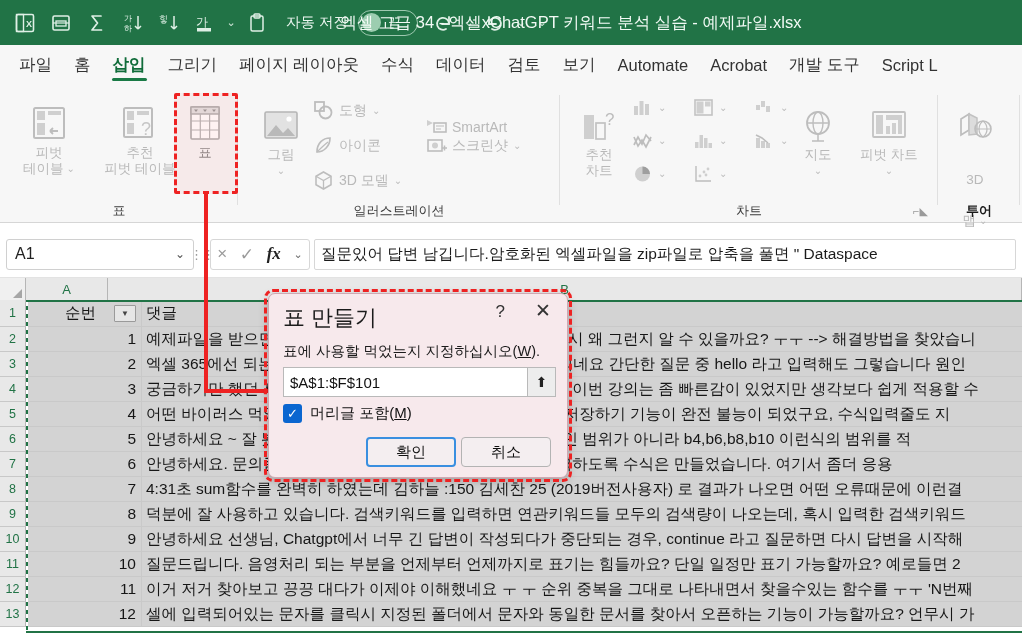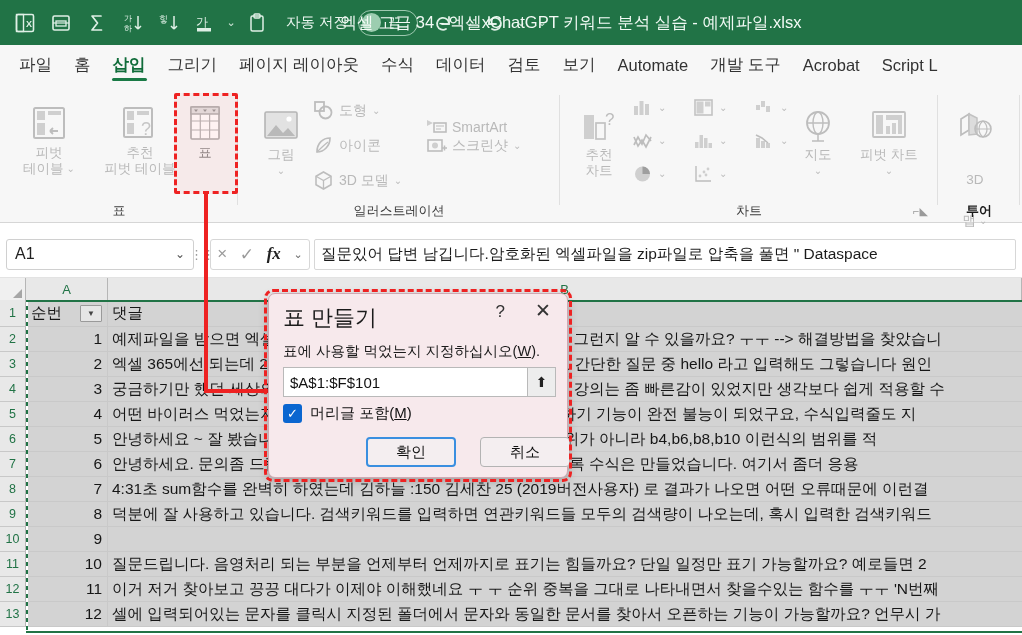--- a/index.html
+++ b/index.html
@@ -144,21 +144,21 @@
   .rowhdrcol { position: absolute; left: 0; top: 22px; width: 26px; }
   .rh {
     width: 26px; border-bottom: 1px solid #c8c8c8; border-right: 1px solid #b6b6b6;
     background: #e8e8e8; display: flex; align-items: center; justify-content: center;
     font-size: 12.5px; color: #217346;
   }
   .cells { position: absolute; left: 26px; top: 22px; right: 0; }
   .row { display: flex; border-bottom: 1px solid #c9c9c9; background: #d3d3d3; }
   .cellA {
     width: 82px; border-right: 1px solid #c9c9c9; display: flex; align-items: center;
-    font-size: 15.5px; color: #161616; padding: 0 5px;
+    font-size: 15.5px; color: #161616; padding: 0 5px; margin-left: 34px;
   }
   .cellA.num { justify-content: flex-end; }
   .cellB {
     flex: 1; display: flex; align-items: center; font-size: 15.5px; color: #161616;
     padding: 0 4px; white-space: nowrap; overflow: hidden;
   }
   .hdrfilter {
     margin-left: auto; width: 22px; height: 17px; border: 1px solid #9a9a9a;
     background: #e6e6e6; display: flex; align-items: center; justify-content: center;
     font-size: 8px; color: #444; border-radius: 1px;
@@ -203,21 +203,21 @@
     width: 19px; height: 19px; background: #0a66d0; border-radius: 3px;
     display: flex; align-items: center; justify-content: center; color: #fff; font-size: 13px;
   }
   .dlg-chk .ctxt { font-size: 15px; color: #111; }
   .dlg-btn {
     position: absolute; top: 143px; width: 90px; height: 30px; border-radius: 4px;
     display: flex; align-items: center; justify-content: center; font-size: 15px;
     background: #f4eef0; color: #111;
   }
   .dlg-ok { left: 97px; border: 2px solid #3a8fe0; }
-  .dlg-cancel { left: 211px; border: 1px solid #b3b3b3; }
+  .dlg-cancel { left: 192px; border: 1px solid #b3b3b3; }
 </style>
 </head>
 <body>
 
 <div id="app">
 
   <div class="titlebar">
     <div class="qat">
       <div class="qicon">
         <svg width="22" height="22" viewBox="0 0 22 22">
@@ -294,22 +294,22 @@
     <div class="tab">파일</div>
     <div class="tab">홈</div>
     <div class="tab active">삽입</div>
     <div class="tab">그리기</div>
     <div class="tab">페이지 레이아웃</div>
     <div class="tab">수식</div>
     <div class="tab">데이터</div>
     <div class="tab">검토</div>
     <div class="tab">보기</div>
     <div class="tab">Automate</div>
+    <div class="tab">Acrobat</div>
     <div class="tab">개발 도구</div>
-    <div class="tab">Acrobat</div>
     <div class="tab">Script L</div>
   </div>
 
   <div class="ribbon">
 
     <div class="rgroup" style="left:0; width:238px;">
       <div class="bigbtn" style="left:18px; top:12px;">
         <div class="bicon">
           <svg width="42" height="40" viewBox="0 0 42 40">
               <rect x="6" y="3" width="30" height="30" rx="1.5" class="gray-stroke" stroke-width="2"></rect>
@@ -659,20 +659,21 @@
       <div class="row" style="height:25px">
         <div class="cellA num">7</div>
         <div class="cellB">4:31초 sum함수를 완벽히 하였는데 김하늘 :150  김세찬 25 (2019버전사용자) 로 결과가 나오면 어떤 오류때문에 이런결</div>
       </div>
       <div class="row" style="height:25px">
         <div class="cellA num">8</div>
         <div class="cellB">덕분에 잘 사용하고 있습니다.  검색키워드를 입력하면 연관키워드들 모두의 검색량이 나오는데,  혹시 입력한 검색키워드</div>
       </div>
       <div class="row" style="height:25px">
         <div class="cellA num">9</div>
+        <div class="cellB">안녕하세요 선생님, Chatgpt에서 너무 긴 답변이 작성되다가 중단되는 경우, continue 라고 질문하면 다시 답변을 시작해</div>
       </div>
       <div class="row" style="height:25px">
         <div class="cellA num">10</div>
         <div class="cellB">질문드립니다. 음영처리 되는 부분을 언제부터 언제까지로 표기는 힘들까요?  단일 일정만 표기 가능할까요? 예로들면  2</div>
       </div>
       <div class="row" style="height:25px">
         <div class="cellA num">11</div>
         <div class="cellB">이거 저거 찾아보고 끙끙 대다가 이제야 이해했네요 ㅜ ㅜ 순위 중복을 그대로 나타내면서 찾을수있는 함수를 ㅜㅜ 'N번째</div>
       </div>
       <div class="row" style="height:25px">

